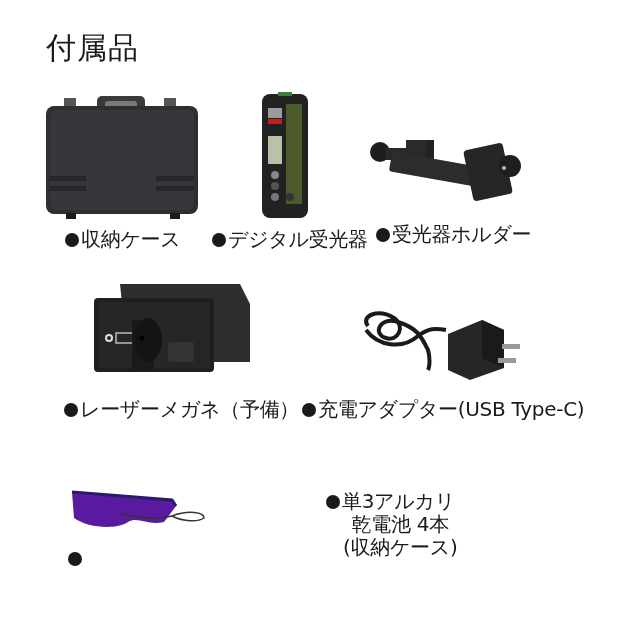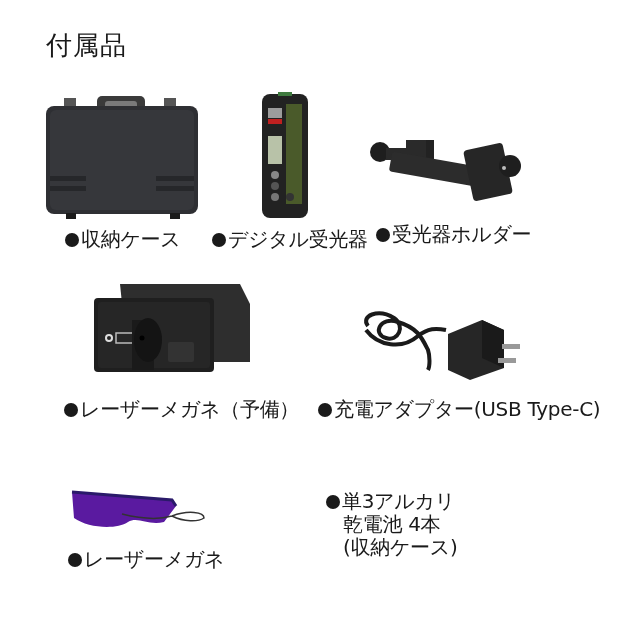--- a/index.html
+++ b/index.html
@@ -1,23 +1,23 @@
 <!DOCTYPE html>
 <html><head>
 <meta charset="utf-8">
 <style>
   html, body { margin:0; padding:0; background:#ffffff; }
   body { width:629px; height:630px; position:relative; overflow:hidden;
          font-family:"DejaVu Sans", "Liberation Sans", sans-serif; color:#1a1a1a; }
-  .title { position:absolute; left:46px; top:28px; font-size:26px; font-weight:normal; letter-spacing:1px; }
+  .title { position:absolute; left:46px; top:28px; font-size:30px; font-weight:normal; letter-spacing:1px; }
   .item { position:absolute; }
   .label { position:absolute; font-size:20px; white-space:nowrap; letter-spacing:-0.3px; }
   .label .dot { display:inline-block; width:14px; height:14px; border-radius:50%; background:#1a1a1a; vertical-align:-1px; margin-right:2px; }
   .multi { line-height:23px; }
-  .multi .line2, .multi .line3 { display:block; padding-left:17px; }
+  .multi .line2, .multi .line3 { display:block; padding-left:17px;text-align:center; }
   svg { position:absolute; overflow:visible; }
 </style>
 </head>
 <body>
 
 <div class="title">付属品</div>
 
 <div class="item">
   <svg style="left:42px;top:94px" width="160" height="126" viewBox="0 0 160 126">
     <rect x="55" y="2" width="48" height="16" rx="5" fill="#3a3a3a"></rect>
@@ -84,30 +84,30 @@
 
 <div class="item">
   <svg style="left:358px;top:306px" width="170" height="76" viewBox="0 0 170 76">
     <path d="M10,20 C2,10 20,2 36,12 C48,20 40,36 28,32 C14,28 22,10 40,16 C60,22 64,32 70,44 C72,50 72,60 70,64" stroke="#1a1a1a" stroke-width="4" fill="none"></path>
     <path d="M8,24 C20,40 44,44 60,30 C70,22 78,22 88,24" stroke="#1a1a1a" stroke-width="4" fill="none"></path>
     <polygon points="90,28 124,14 146,24 146,62 112,74 90,64" fill="#262626"></polygon>
     <polygon points="124,14 146,24 146,62 124,52" fill="#1a1a1a"></polygon>
     <rect x="144" y="38" width="18" height="5" fill="#999"></rect>
     <rect x="140" y="52" width="18" height="5" fill="#999"></rect>
   </svg>
-  <div class="label" style="left:318px;top:396px"><span class="dot"></span><span>充電アダプター(USB Type-C)</span></div>
+  <div class="label" style="left:302px;top:396px"><span class="dot"></span><span>充電アダプター(USB Type-C)</span></div>
 </div>
 
 <div class="item">
   <svg style="left:68px;top:488px" width="142" height="48" viewBox="0 0 142 48">
     <path d="M4,4 L104,12 L108,18 L96,34 C80,38 70,28 60,34 C48,42 20,40 6,30 Z" fill="#5a1aa0"></path>
     <path d="M4,4 L104,12 L108,18" stroke="#2a1a6a" stroke-width="3" fill="none"></path>
     <path d="M54,26 C70,30 90,32 104,28 C120,22 136,24 136,30 C130,34 116,34 104,28" stroke="#333" stroke-width="1.5" fill="none"></path>
   </svg>
-  <div class="label" style="left:68px;top:546px"><span class="dot"></span><span>レーザーメガネ</span></div>
+  <div class="label" style="left:68px;top:546px"><span class="dot"></span></div>
 </div>
 
 <div class="item">
   <div class="label multi" style="left:326px;top:490px">
     <span class="dot"></span><span>単3アルカリ</span>
     <span class="line2">乾電池 4本</span>
     <span class="line3">(収納ケース)</span>
   </div>
 </div>
 

